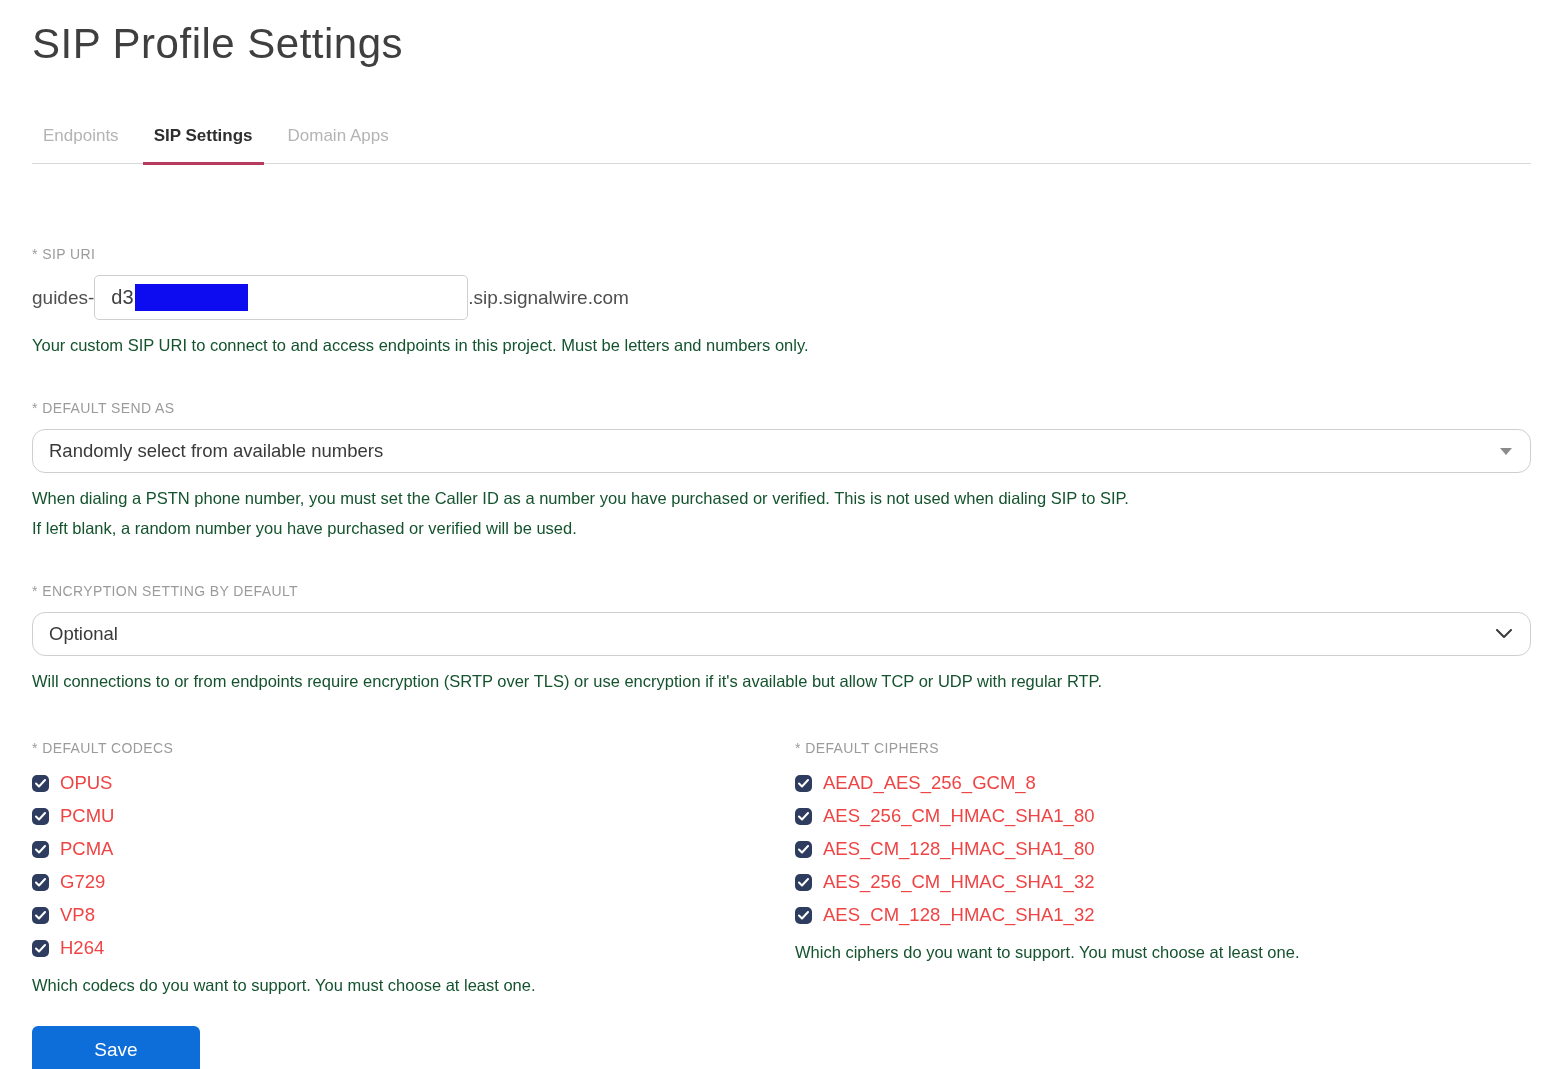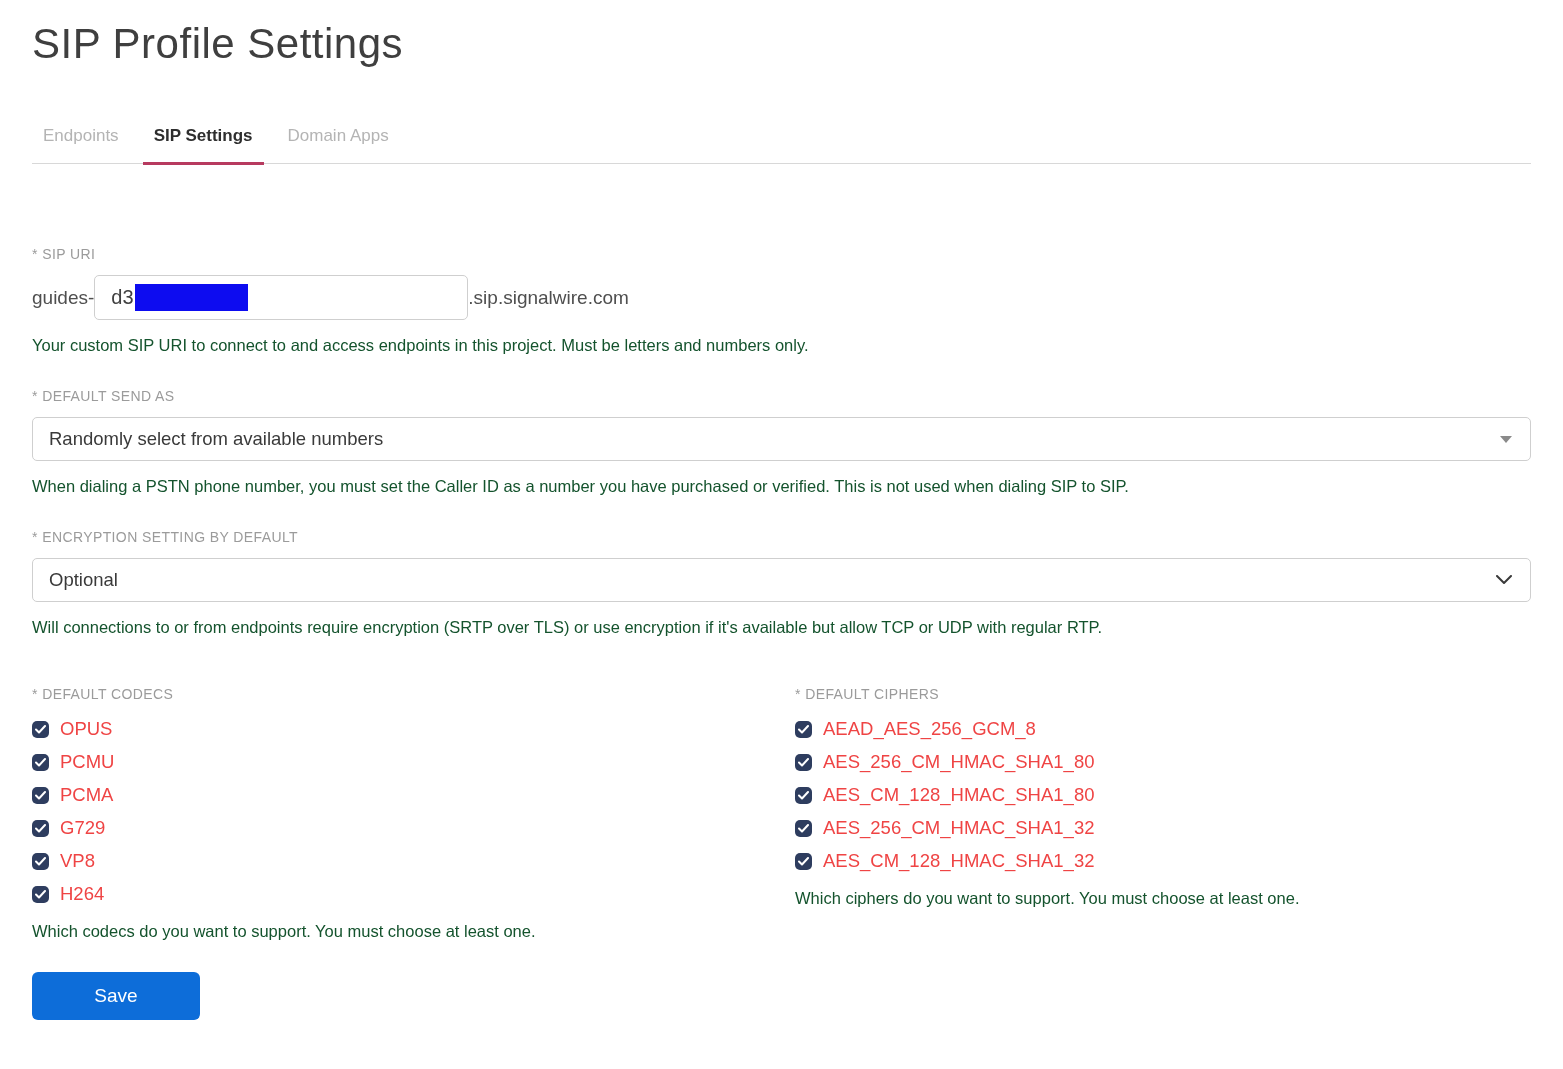--- a/index.html
+++ b/index.html
@@ -79,28 +79,28 @@
     background: #0d0cf0;
     margin-left: 1px;
   }
   .help-text {
     margin-top: 10px;
     font-size: 16.5px;
     color: #14532d;
     line-height: 30px;
   }
 
-  .section { margin-top: 28px; }
+  .section { margin-top: 40px; }
 
   .select-box {
     margin-top: 13px;
     height: 44px;
     width: 1499px;
     border: 1px solid #cfcfcf;
-    border-radius: 5px;
+    border-radius: 13px;
     display: flex;
     align-items: center;
     justify-content: space-between;
     padding: 0 18px 0 16px;
     background: #fff;
     cursor: pointer;
   }
   .select-value { font-size: 18.5px; color: #3a3a3a; }
   .caret-down {
     width: 0; height: 0;
@@ -180,20 +180,21 @@
   </div>
 
   <div class="section">
     <div class="field-label">* DEFAULT SEND AS</div>
     <div class="select-box">
       <span class="select-value">Randomly select from available numbers</span>
       <span class="caret-down"></span>
     </div>
     <div class="help-text">
       <div>When dialing a PSTN phone number, you must set the Caller ID as a number you have purchased or verified. This is not used when dialing SIP to SIP.</div>
+      <div>If left blank, a random number you have purchased or verified will be used.</div>
     </div>
   </div>
 
   <div class="section">
     <div class="field-label">* ENCRYPTION SETTING BY DEFAULT</div>
     <div class="select-box">
       <span class="select-value">Optional</span>
       <span class="chevron-down">
         <svg width="16" height="10" viewBox="0 0 16 10">
             <polyline points="1,1 8,8 15,1" fill="none" stroke="#3a3a3a" stroke-width="2" stroke-linecap="round" stroke-linejoin="round"></polyline>

